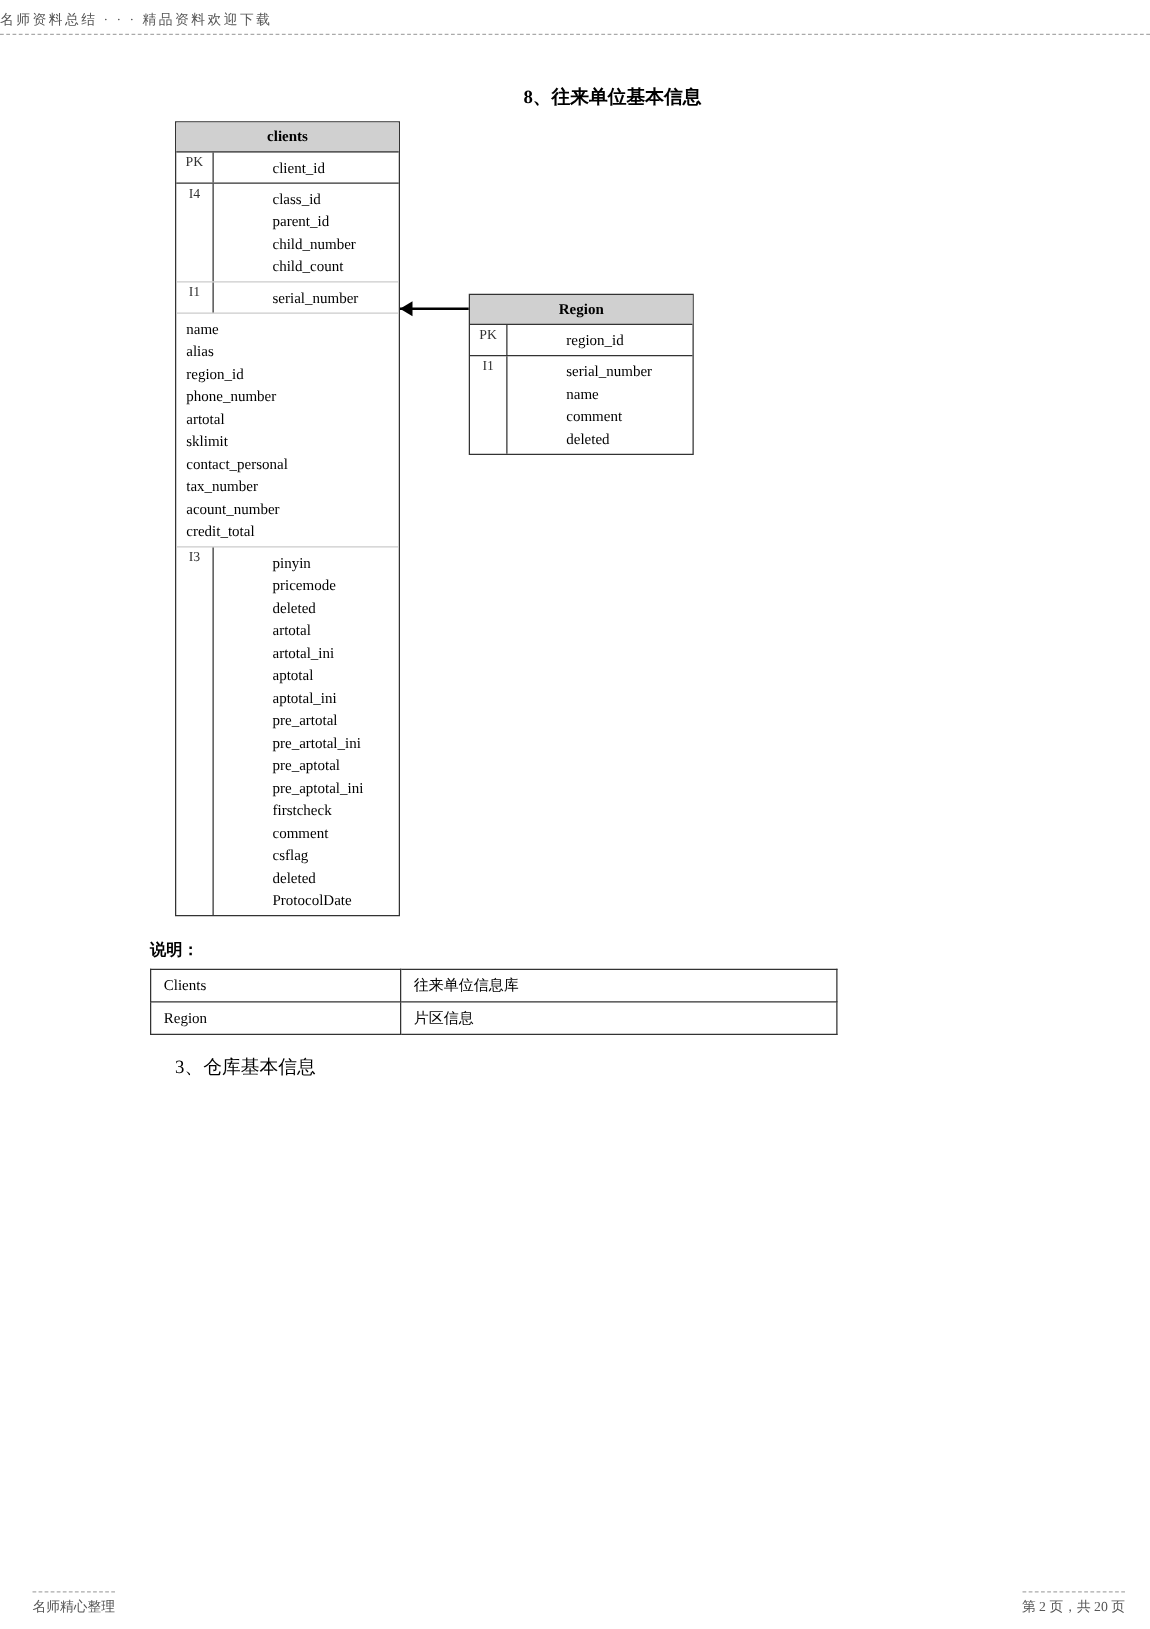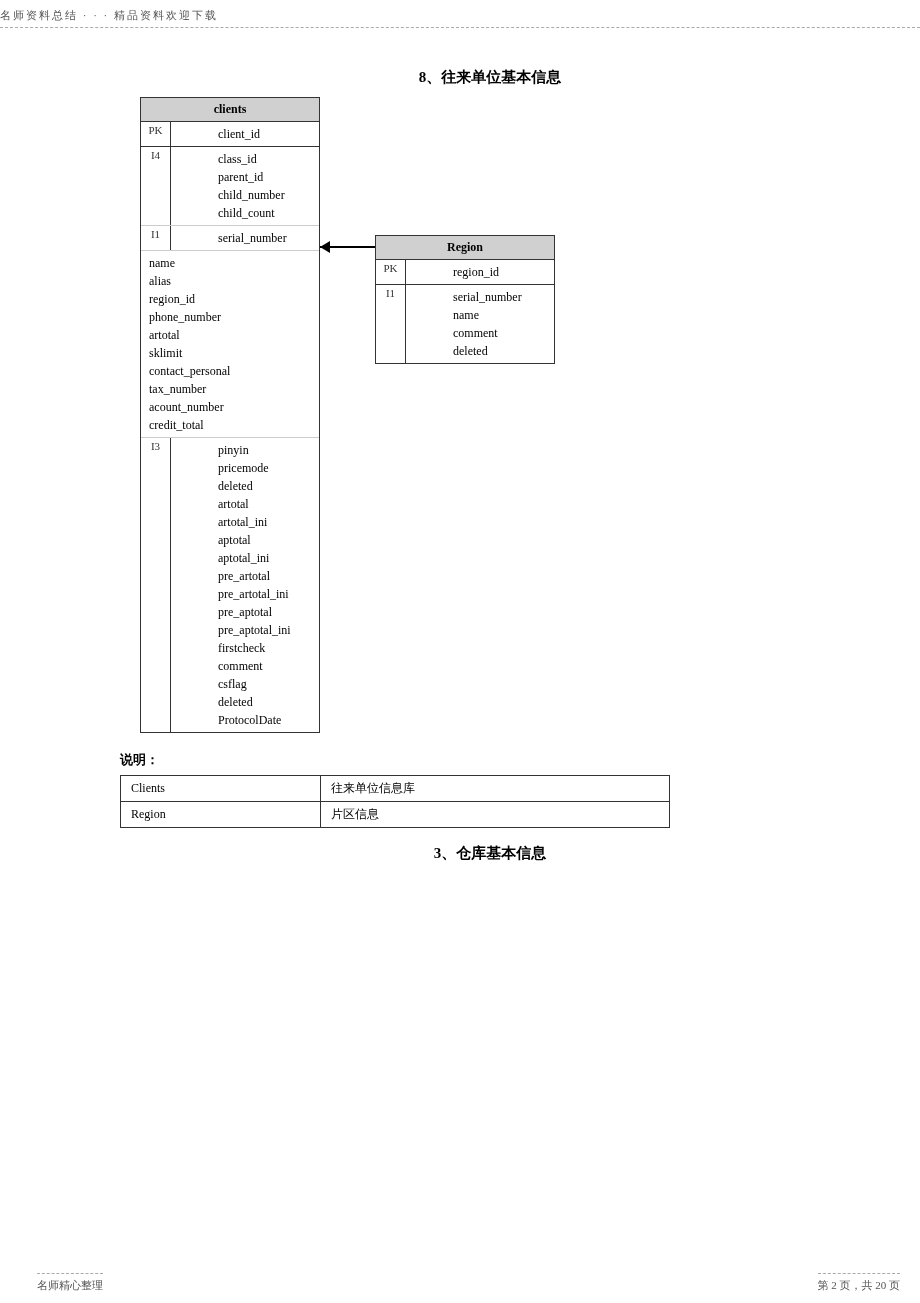--- a/index.html
+++ b/index.html
@@ -125,30 +125,29 @@
       border: 1px solid #333;
       padding: 4px 10px;
     }
 
     .explanation-table td:first-child {
       width: 200px;
     }
 
     .next-section-title {
       font-size: 15px;
-      font-weight: bold;
-      text-align: center;
+      font-weight: normal;
       margin-top: 16px;
       margin-left: 60px;
     }
 
     .page-footer {
       position: absolute;
       bottom: 10px;
-      left: 17px;
+      left: 6px;
       right: 0;
       display: flex;
       justify-content: space-between;
       padding: 0 20px;
       font-size: 11px;
       color: #555;
     }
 
     .page-footer .footer-left {
       border-top: 1px dashed #aaa;

